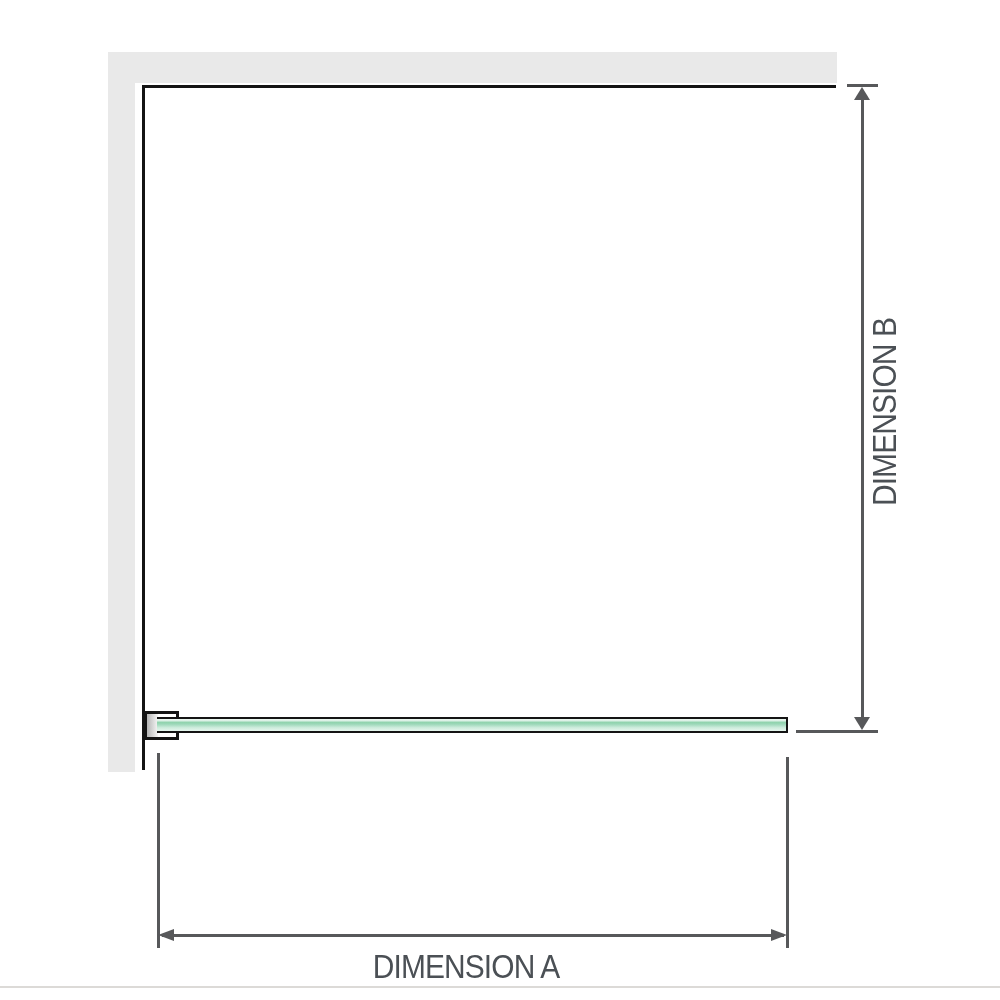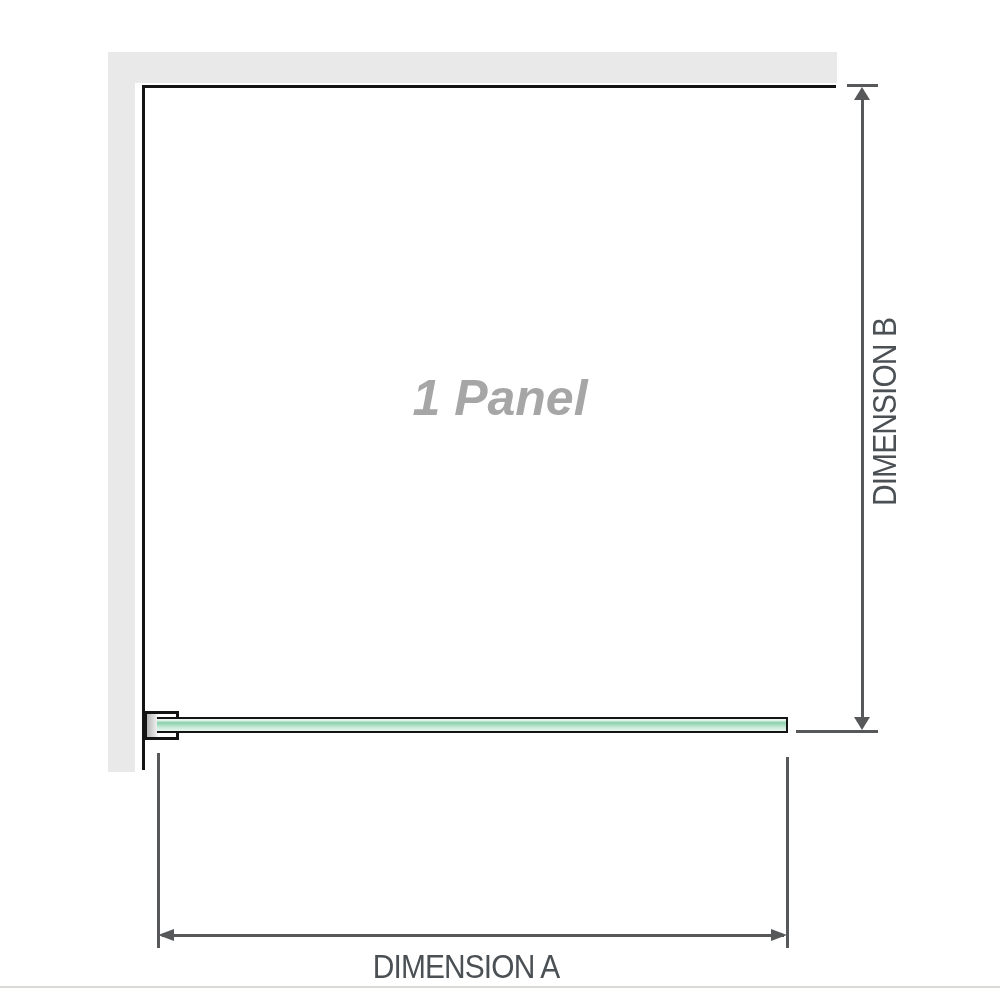--- a/index.html
+++ b/index.html
@@ -123,21 +123,20 @@
 <body>
 
 <div class="canvas">
 
   <div class="abs wall-top"></div>
   <div class="abs wall-left"></div>
 
   <div class="abs panel-edge-top"></div>
   <div class="abs panel-edge-left"></div>
 
-  <div class="abs panel-label">1 Panel</div>
 
   <div class="abs bracket">
     <div class="bracket-pad"></div>
   </div>
 
   <div class="abs glass"></div>
 
   <div class="abs dimb-tick-top"></div>
   <div class="abs dimb-tick-bot"></div>
   <div class="abs dimb-line"></div>

